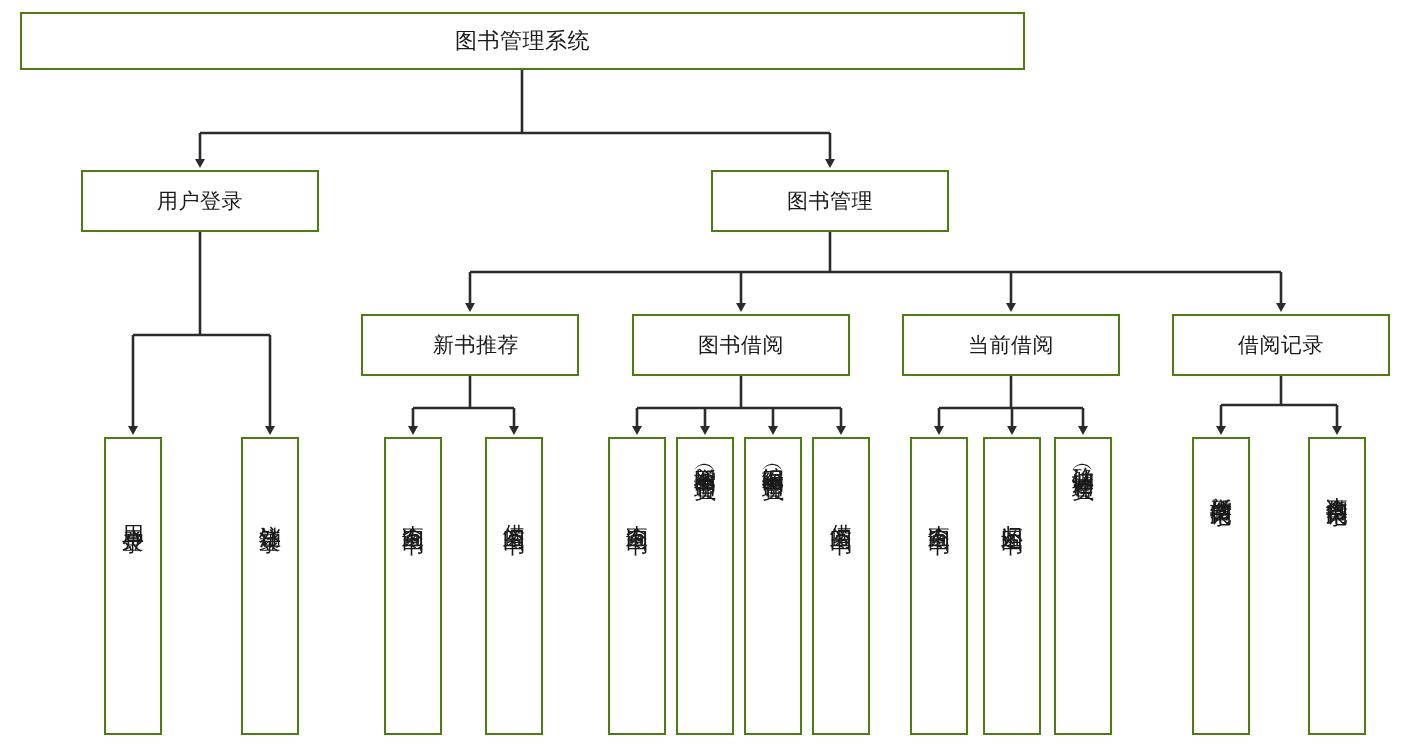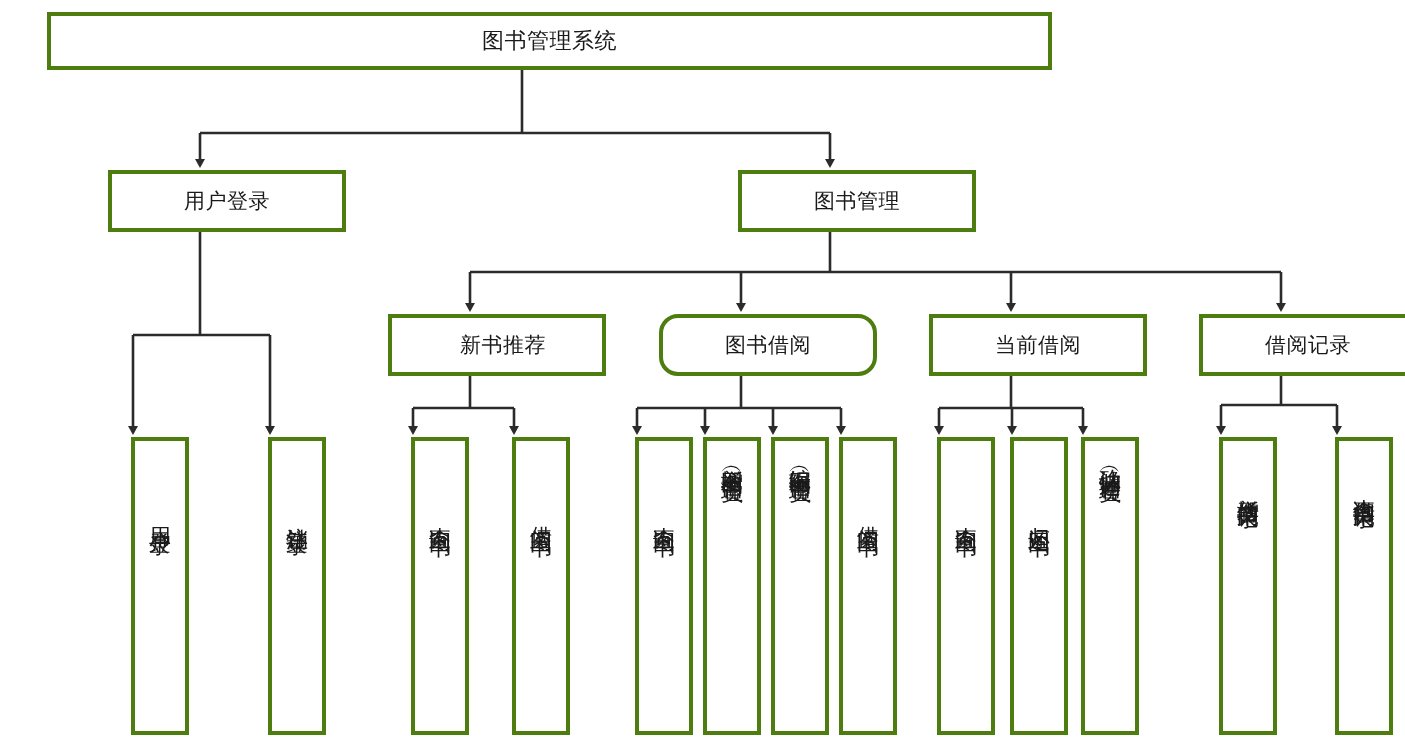--- a/index.html
+++ b/index.html
@@ -23,26 +23,25 @@
     left: 0;
     top: 0;
     width: 1405px;
     height: 747px;
     pointer-events: none;
   }
   .node {
     position: absolute;
     box-sizing: border-box;
     background: #ffffff;
-    border: 4px solid #4d7c0f;
+    border: 2px solid #4d7c0f;
     display: flex;
     align-items: center;
     justify-content: center;
     color: #1a1a1a;
-    margin-left: 27px;
   }
   .node .label {
     display: block;
     text-align: center;
     line-height: 1.18;
   }
   
   .node.horiz .label {
     font-size: 21px;
     letter-spacing: 0.5px;
@@ -151,21 +150,21 @@
   <div class="node horiz" style="left:81px;top:170px;width:238px;height:62px;">
     <span class="label">用户登录</span>
   </div>
   <div class="node horiz" style="left:711px;top:170px;width:238px;height:62px;">
     <span class="label">图书管理</span>
   </div>
 
   <div class="node horiz" style="left:361px;top:314px;width:218px;height:62px;padding-left:12px;">
     <span class="label">新书推荐</span>
   </div>
-  <div class="node horiz" style="left:632px;top:314px;width:218px;height:62px;border-radius:19px;">
+  <div class="node horiz" style="left:632px;top:314px;width:218px;height:62px;">
     <span class="label">图书借阅</span>
   </div>
   <div class="node horiz" style="left:1172px;top:314px;width:218px;height:62px;">
     <span class="label">借阅记录</span>
   </div>
   <div class="node horiz" style="left:902px;top:314px;width:218px;height:62px;">
     <span class="label">当前借阅</span>
   </div>
 
   <div class="node vert mid" style="left:104px;top:437px;width:58px;height:298px;">

